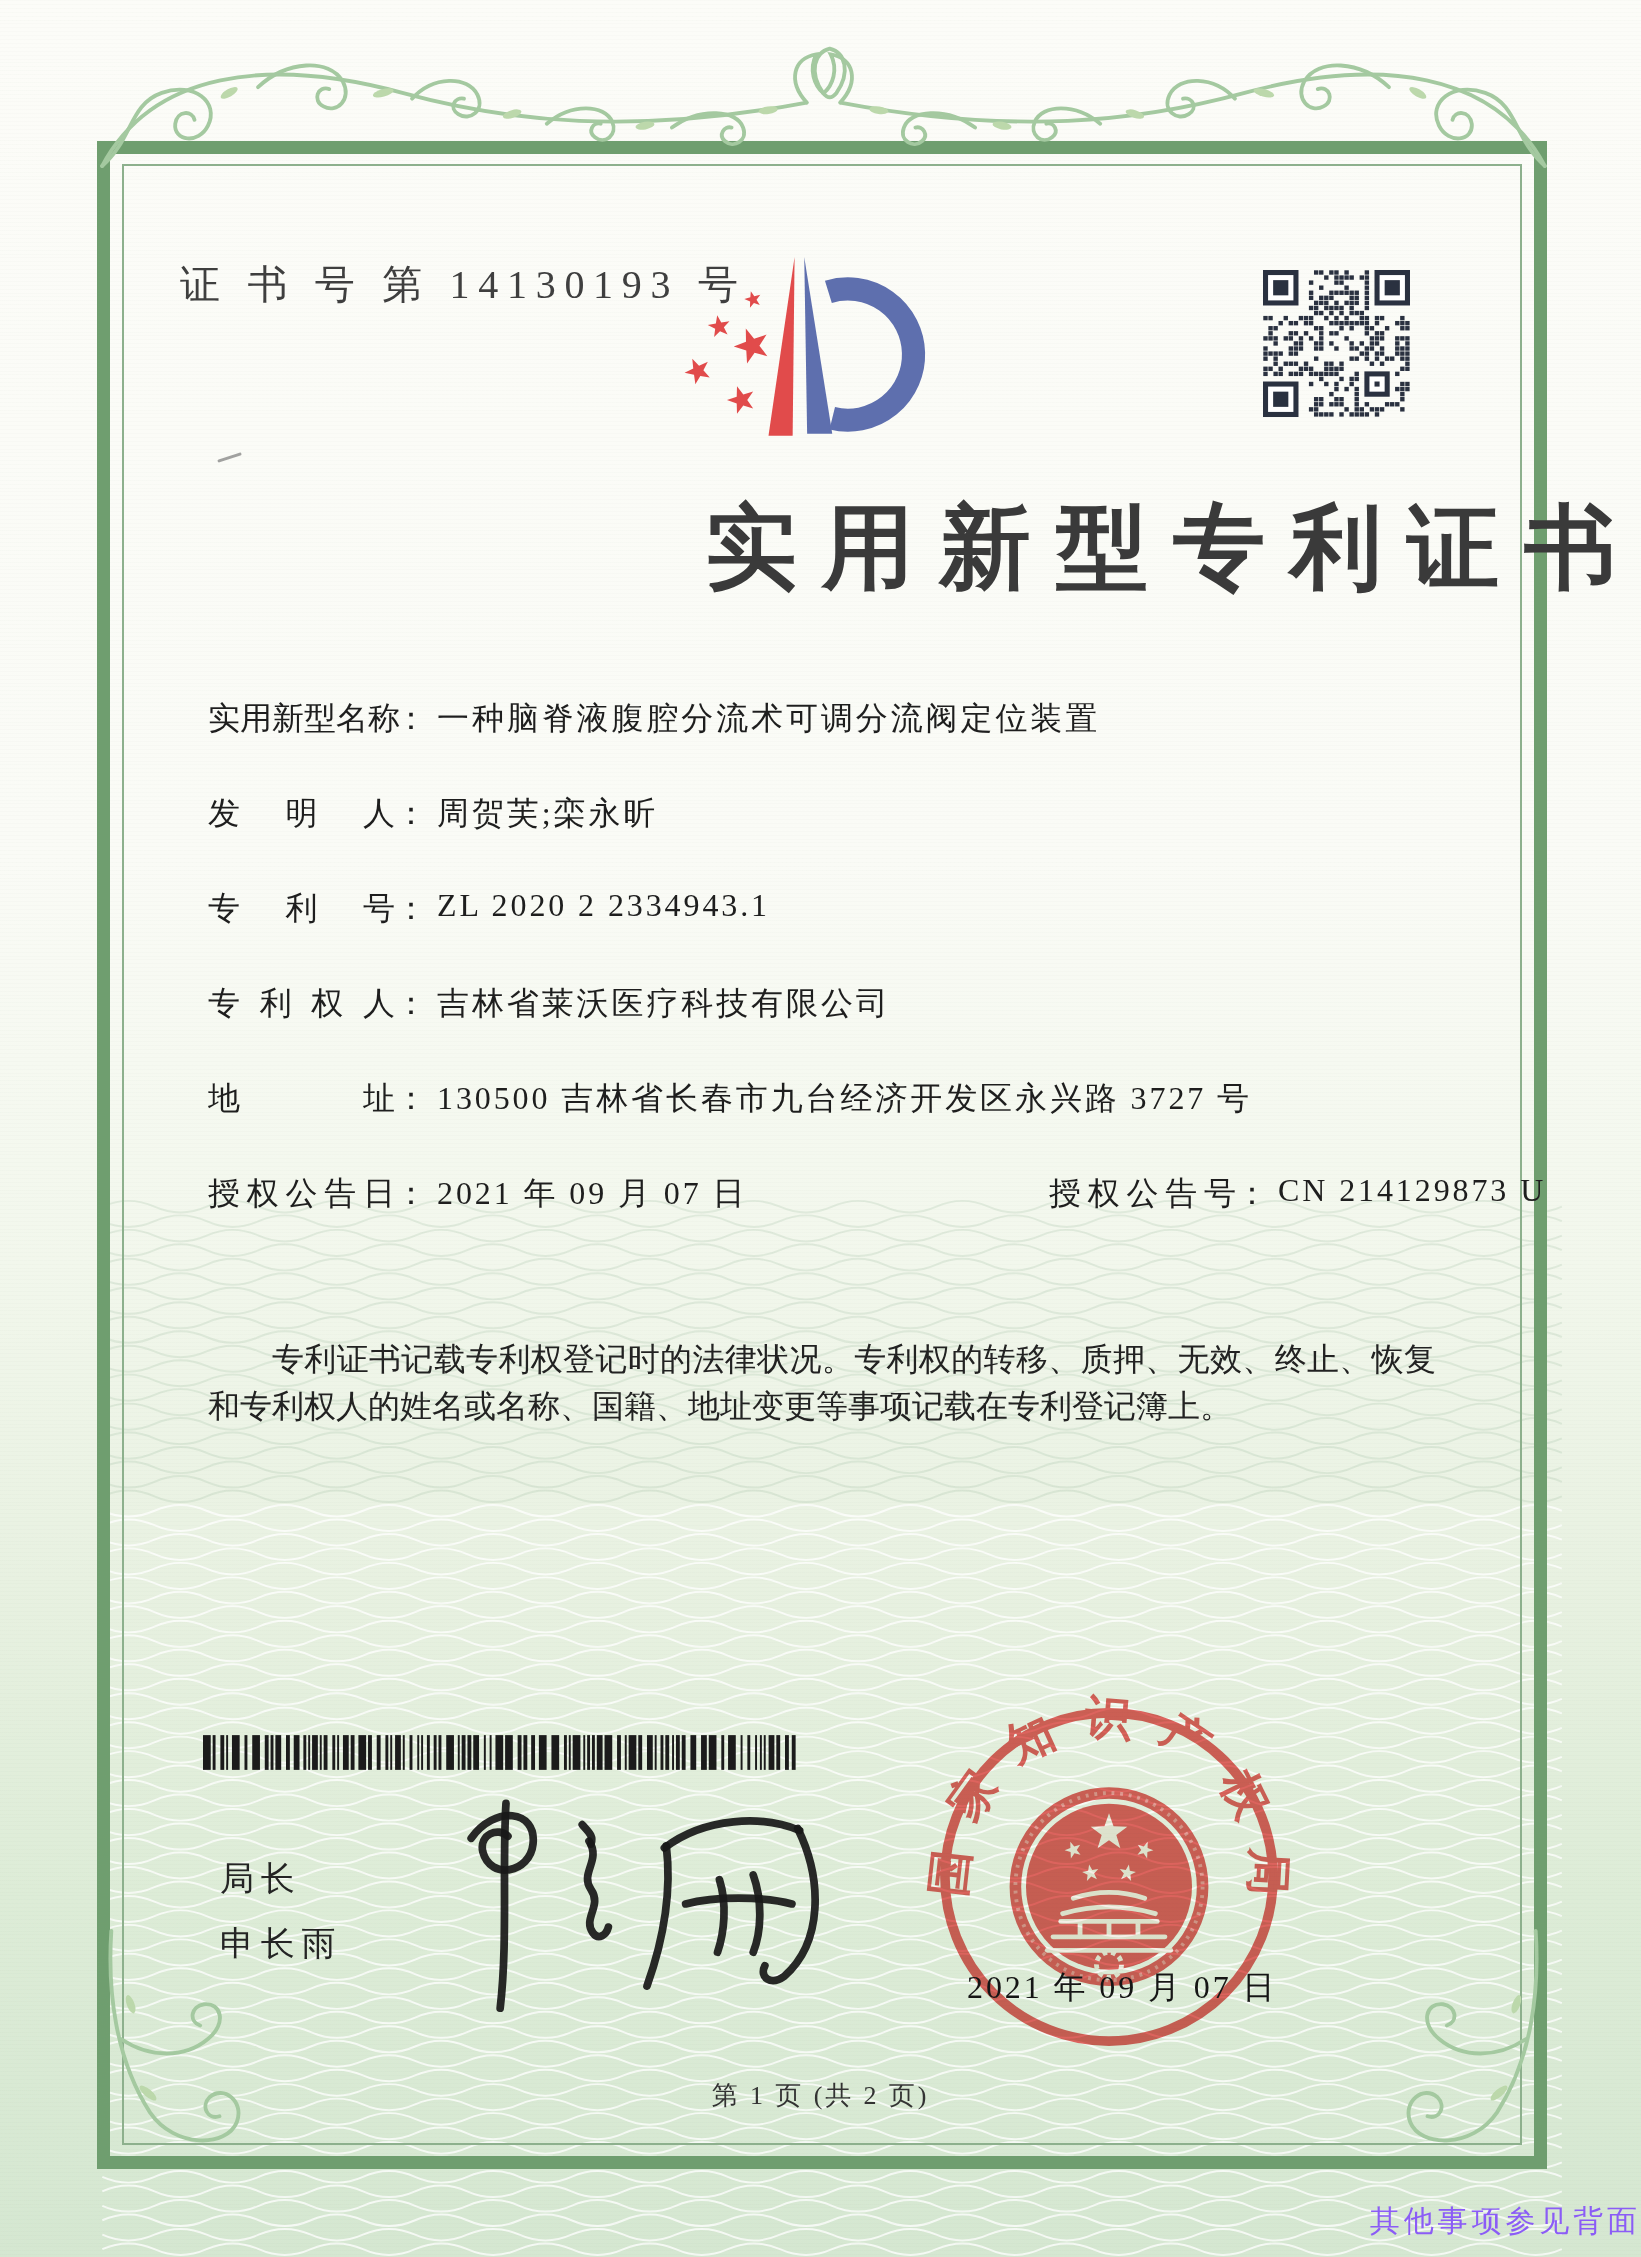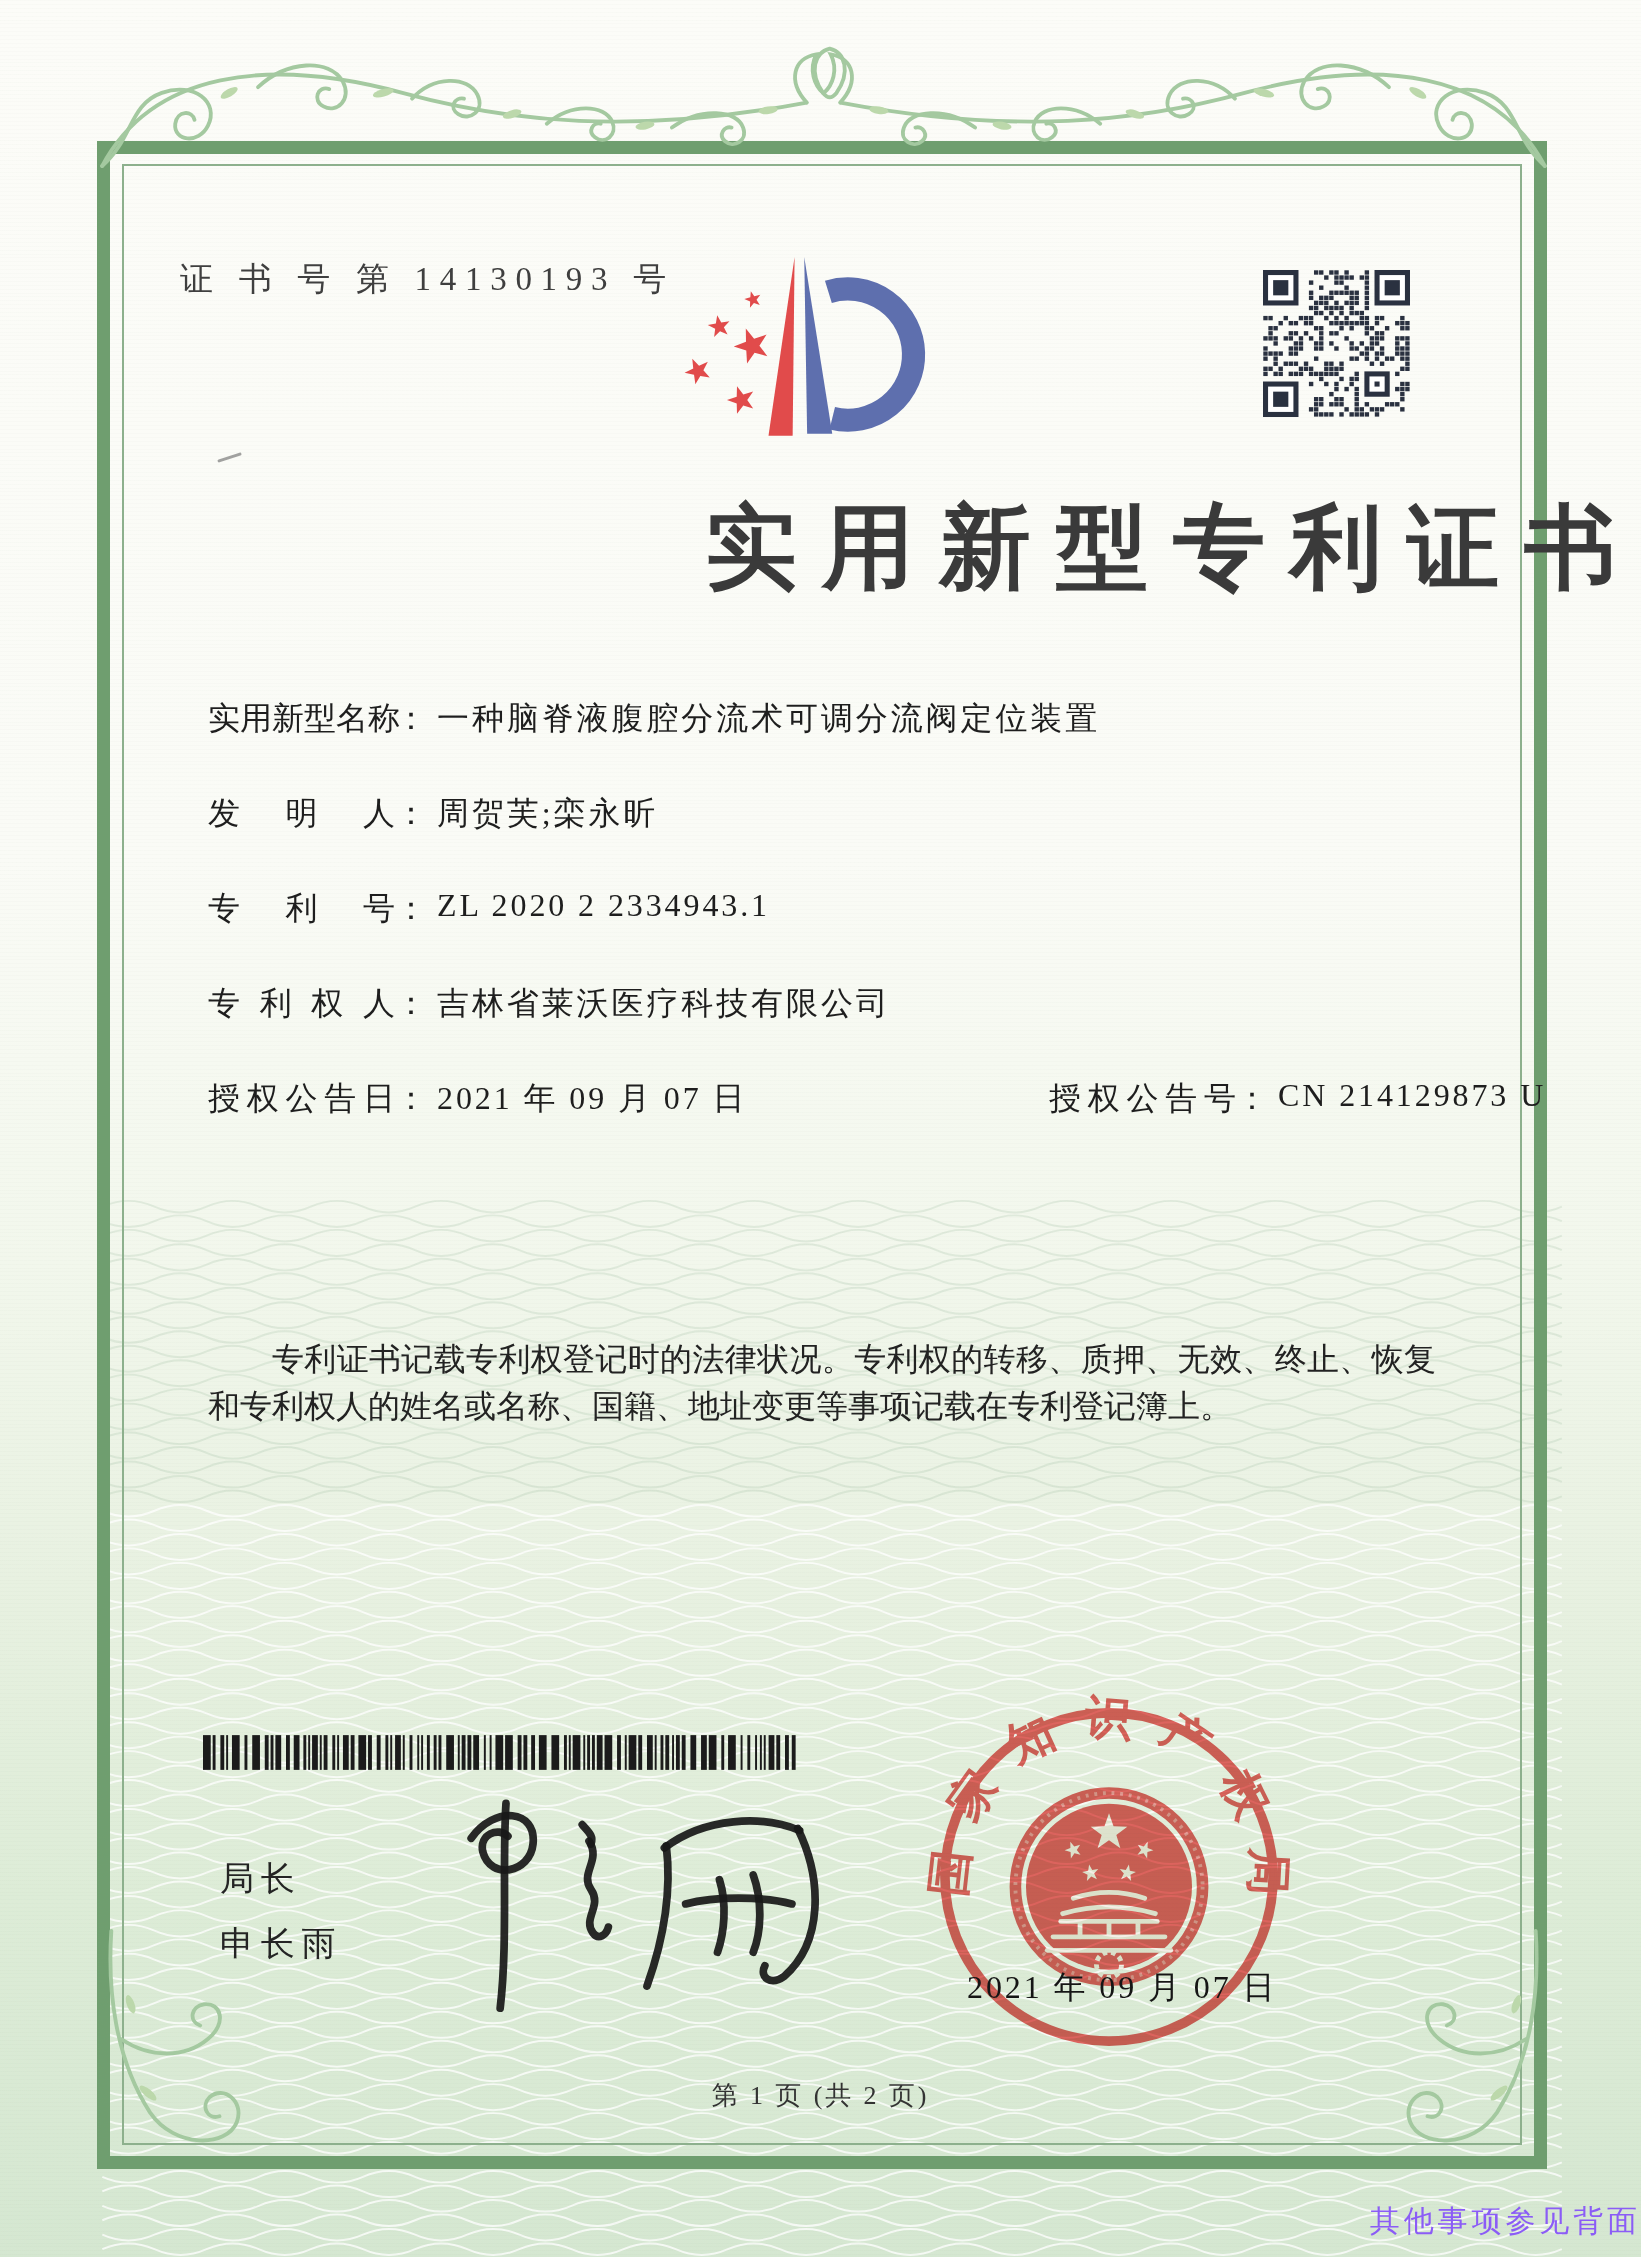--- a/index.html
+++ b/index.html
@@ -15,21 +15,21 @@
   .frame-outer{position:absolute;left:97px;top:141px;width:1450px;height:2028px;
     box-sizing:border-box;border:13.5px solid var(--frame_green);z-index:2}
   .frame-inner{position:absolute;left:122px;top:164px;width:1400px;height:1981px;
     box-sizing:border-box;border:2.9px solid var(--frame_green_light);z-index:2}
 
   .flourish-top{position:absolute;left:92px;top:39px;z-index:3}
   .flourish-bottom{position:absolute;left:92px;top:1923px;z-index:3}
   .flr path{fill:none;stroke:var(--flourish);stroke-width:4;stroke-linecap:round}
   .flr ellipse{fill:var(--flourish_light);stroke:none}
 
-  .cert-no{position:absolute;left:180px;top:257px;font-size:33px;letter-spacing:8.7px;color:#3f3f3f;z-index:4}
+  .cert-no{position:absolute;left:180px;top:257px;font-size:40px;letter-spacing:8.7px;color:#3f3f3f;z-index:4}
   .logo{position:absolute;left:666px;top:230px;z-index:4}
   .logo-star{fill:var(--logo_red)}
   .logo-wedge-red{fill:var(--logo_red)}
   .logo-wedge-blue{fill:var(--logo_blue)}
   .logo-bowl{fill:none;stroke:var(--logo_blue);stroke-width:24}
   .qr{position:absolute;left:1263px;top:270px;z-index:4}
 
   .title{position:absolute;left:0;right:0;top:486px;text-align:right;
     font-size:92px;font-weight:bold;letter-spacing:25px;color:#3a3a3a;z-index:4}
 
@@ -485,20 +485,23 @@
   </div>
   <div class="field-row">
     <span class="f-label">发明人</span><span class="f-colon">：</span><span class="f-value">周贺芙;栾永昕</span>
   </div>
   <div class="field-row">
     <span class="f-label">专利号</span><span class="f-colon">：</span><span class="f-value">ZL 2020 2 2334943.1</span>
   </div>
   <div class="field-row">
     <span class="f-label">专利权人</span><span class="f-colon">：</span><span class="f-value">吉林省莱沃医疗科技有限公司</span>
   </div>
+  <div class="field-row">
+    <span class="f-label">地址</span><span class="f-colon">：</span><span class="f-value">130500  吉林省长春市九台经济开发区永兴路 3727 号</span>
+  </div>
   <div class="field-row row-grant">
     <span class="f-label">授权公告日</span><span class="f-colon">：</span><span class="f-value">2021 年 09 月 07 日</span>
     <span class="grant-group">
       <span class="f-label">授权公告号</span><span class="f-colon">：</span><span class="f-value">CN 214129873 U</span>
     </span>
   </div>
 </div>
 
 <div class="paragraphs">
   <p>专利证书记载专利权登记时的法律状况。专利权的转移、质押、无效、终止、恢复和专利权人的姓名或名称、国籍、地址变更等事项记载在专利登记簿上。</p>

